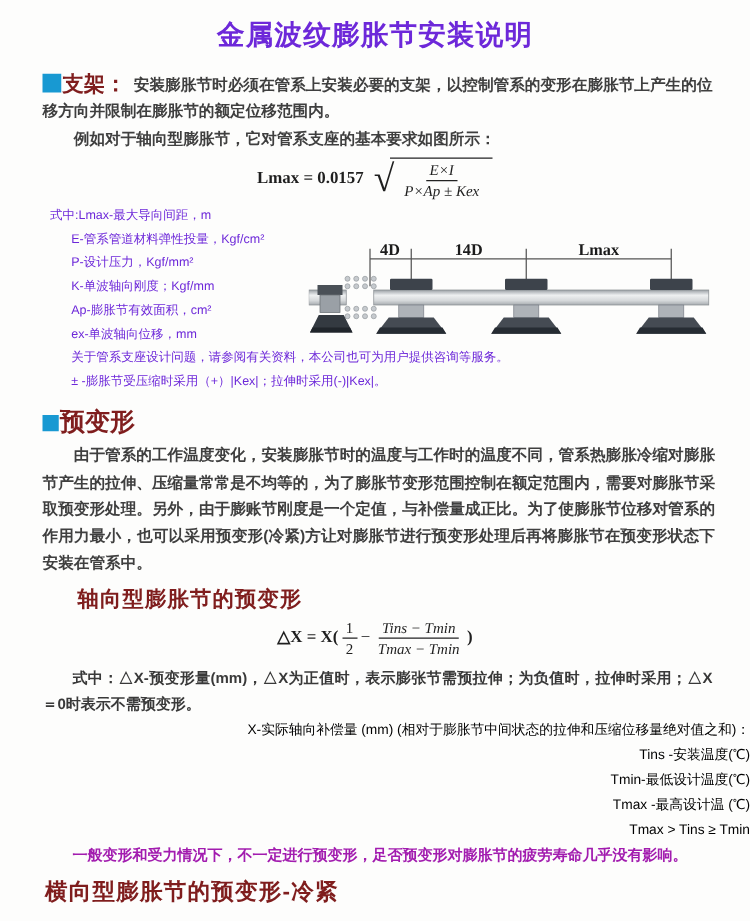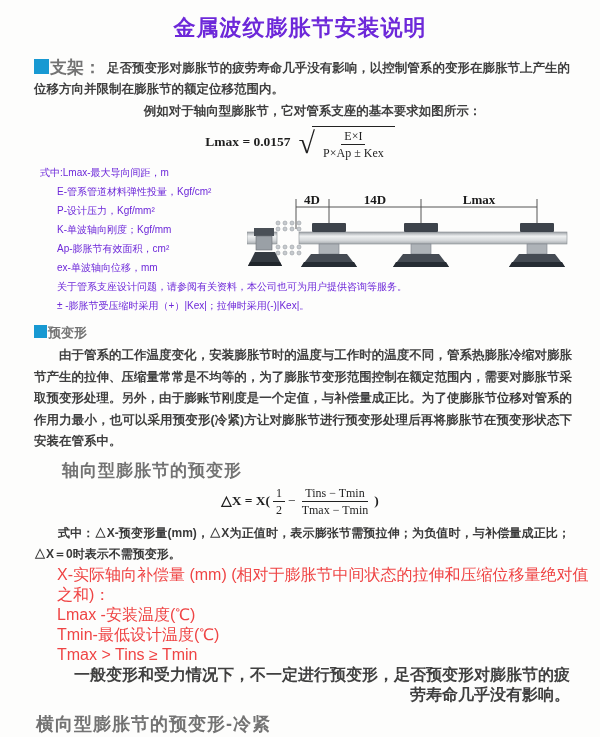--- a/index.html
+++ b/index.html
@@ -5,66 +5,66 @@
   html,body{margin:0;padding:0;}
   body{
     width:600px;height:737px;overflow:hidden;position:relative;
     background:#fdfdfc;color:#3a3a3a;
     font-family:"Liberation Sans",sans-serif;
   }
   .title{
     margin:13px 0 0;text-align:center;
     font-size:22px;font-weight:bold;color:#6d28d9;letter-spacing:1px;
   }
-  .blue{color:#737373;}
+  .blue{color:#7f1d1d;}
   .sq{
     display:inline-block;width:15px;height:15px;background:#1899d2;
     vertical-align:-2px;margin-right:1px;
   }
   .sq.small{width:13px;height:13px;vertical-align:-1px;}
   p{margin:0;}
   .body-text{font-size:12.5px;line-height:21px;font-weight:bold;color:#3f3f3f;}
   .p1{margin:14px 30px 0 34px;text-align:justify;}
   .sec-head{font-size:17px;font-weight:bold;vertical-align:-1px;margin-right:6px;}
-  .example{margin:1px 34px 0;text-indent:2em;text-align:center;}
+  .example{margin:1px 34px 0;text-indent:2em;}
   .formula{
     text-align:center;font-family:"Liberation Serif",serif;color:#1f1f1f;
     font-size:13.5px;margin-top:4px;
   }
   .f-bold{font-weight:bold;}
-  .f-italic{text-align:center;}
+  .f-italic{font-style:italic;text-align:center;}
   .radical{font-size:30px;font-weight:bold;line-height:0;vertical-align:-7px;margin-left:8px;}
   .vinculum{
     display:inline-block;border-top:1.5px solid #222;
     vertical-align:middle;padding:2px 5px 0;margin-left:-3px;
   }
   .frac{display:inline-flex;flex-direction:column;align-items:center;font-size:12px;line-height:14px;vertical-align:middle;margin:0 3px;}
   .frac .num{padding:0 3px 1px;border-bottom:1px solid #222;}
   .frac .den{padding:1px 3px 0;}
   .defs{margin:3px 0 0 40px;font-size:10px;line-height:19px;color:#6d28d9;}
   .defs .d-line{white-space:nowrap;}
   .defs .indent{padding-left:17px;}
   .diagram{position:absolute;left:247px;top:192px;width:348px;height:100px;}
-  .sec2-head{margin:9px 0 0 34px;font-size:13px;font-weight:bold;}
+  .sec2-head{margin:9px 0 0 34px;font-size:20px;font-weight:bold;}
   .para{margin:3px 28px 0 34px;font-size:12.5px;line-height:21.5px;font-weight:bold;
         color:#3f3f3f;text-align:justify;text-indent:2em;}
   .sub-head{margin:6px 0 0 62px;font-size:17px;font-weight:bold;letter-spacing:1px;}
   .sub-head2{margin:7px 0 0 36px;font-size:18px;font-weight:bold;letter-spacing:1px;}
   .notes{margin:6px 30px 0 34px;font-size:12px;line-height:21px;color:#393939;}
   .notes .wrap-note{text-indent:2em;text-align:justify;font-weight:bold;}
-  .note-items{margin:0 0 0 57px;font-size:16px;line-height:20px;color:#ef4444;}
-  .closing{margin:0 30px 0 34px;font-size:16px;line-height:20px;text-indent:2em;font-weight:bold;color:#404040;text-align:right;}
+  .note-items{margin:0 0 0 57px;font-size:11px;line-height:20px;color:#000000;text-align:right;}
+  .closing{margin:0 30px 0 34px;font-size:12px;line-height:20px;text-indent:2em;font-weight:bold;color:#a21caf;}
   .dim-label{font-family:"Liberation Serif",serif;font-weight:bold;font-size:13px;fill:#1b1b1b;}
 </style>
 </head>
 <body>
 
 <h1 class="title">金属波纹膨胀节安装说明</h1>
 
-<p class="body-text p1"><span class="sq"></span><span class="sec-head blue">支架：</span><span>足否预变形对膨胀节的疲劳寿命几乎没有影响，以控制管系的变形在膨胀节上产生的位移方向并限制在膨胀节的额定位移范围内。</span></p>
+<p class="body-text p1"><span class="sq"></span><span class="sec-head blue">支架：</span><span>安装膨胀节时必须在管系上安装必要的支架，以控制管系的变形在膨胀节上产生的位移方向并限制在膨胀节的额定位移范围内。</span></p>
 
 <p class="body-text example">例如对于轴向型膨胀节，它对管系支座的基本要求如图所示：</p>
 
 <div class="formula">
   <span class="f-bold">Lmax = 0.0157</span><span class="radical">√</span><span class="vinculum"><span class="frac">
         <span class="num f-italic">E×I</span>
         <span class="den f-italic">P×Ap ± Kex</span>
       </span></span>
 </div>
 
@@ -159,23 +159,24 @@
   <span class="f-bold">△X = X(</span><span class="frac">
       <span class="num">1</span>
       <span class="den">2</span>
     </span><span>−</span><span class="frac">
       <span class="num f-italic">Tins − Tmin</span>
       <span class="den f-italic">Tmax − Tmin</span>
     </span><span class="f-bold">)</span>
 </div>
 
 <div class="notes">
-  <p class="wrap-note">式中：△X-预变形量(mm)，△X为正值时，表示膨张节需预拉伸；为负值时，与补偿量成正比；△X＝0时表示不需预变形。</p>
+  <p class="wrap-note">式中：△X-预变形量(mm)，△X为正值时，表示膨张节需预拉伸；为负值时，拉伸时采用；△X＝0时表示不需预变形。</p>
 </div>
 <div class="note-items">
   <div>X-实际轴向补偿量 (mm) (相对于膨胀节中间状态的拉伸和压缩位移量绝对值之和)：</div>
-  <div>Lmax -安装温度(℃)</div>
+  <div>Tins -安装温度(℃)</div>
   <div>Tmin-最低设计温度(℃)</div>
+  <div>Tmax -最高设计温  (℃)</div>
   <div>Tmax &gt; Tins ≥ Tmin</div>
 </div>
 <p class="closing">一般变形和受力情况下，不一定进行预变形，足否预变形对膨胀节的疲劳寿命几乎没有影响。</p>
 
 <h3 class="sub-head2 blue">横向型膨胀节的预变形-冷紧</h3>
 
 </body></html>

